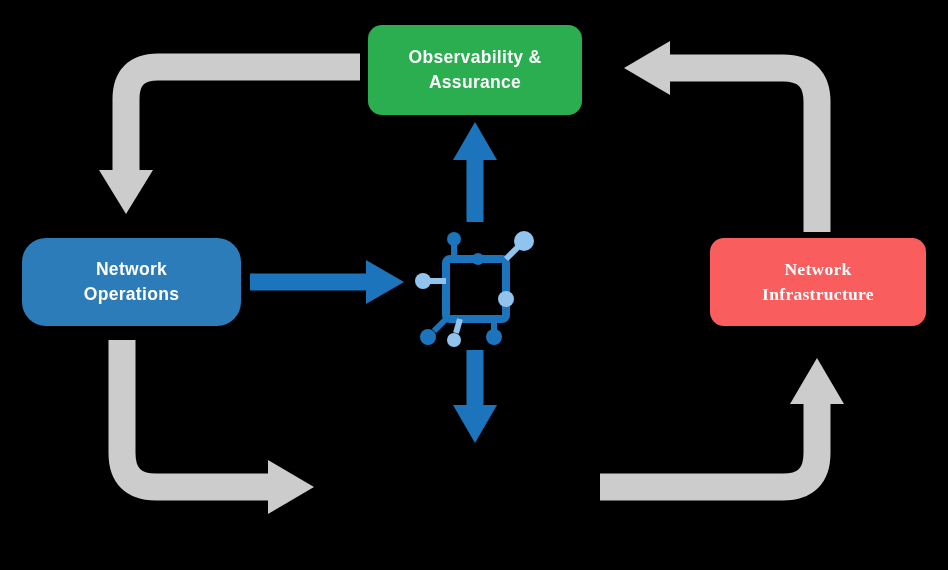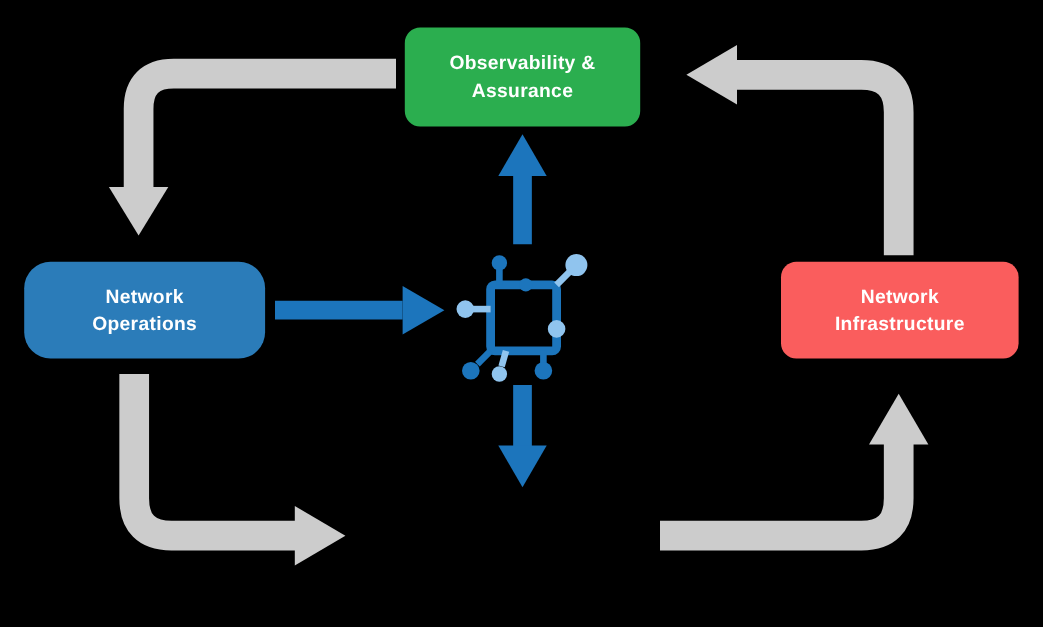--- a/index.html
+++ b/index.html
@@ -21,21 +21,21 @@
     letter-spacing:.3px;
     text-align:center;
     line-height:1.45;
     z-index:3;
   }
   .node .lbl { display:inline-block; }
   #node-observability { left:368px; top:25px;  width:214px; height:90px; background:#2BAE4F; }
   #node-observability .lbl { max-width:158px; }
   #node-operations    { left:22px;  top:238px; width:219px; height:88px; background:#2B7CB9;border-radius:24px; }
   #node-operations .lbl { max-width:110px; }
-  #node-infrastructure{ left:710px; top:238px; width:216px; height:88px; background:#FA5D5D; }
+  #node-infrastructure{ left:710px; top:238px; width:216px; height:88px; background:#FA5D5D;font-family:Liberation Serif, serif; }
   #node-infrastructure .lbl { max-width:135px; }
   #node-automation    { left:368px; top:450px; width:214px; height:86px; background:#F9BC15; }
   #node-automation .lbl { max-width:125px; }
 
   .cycle-arrow path { stroke:#CCCCCC; stroke-width:27; fill:none; }
   .cycle-arrow polygon { fill:#CCCCCC; }
   .hub-arrow path { stroke:#1C75BC; stroke-width:17; fill:none; }
   .hub-arrow polygon { fill:#1C75BC; }
 </style>
 </head>

